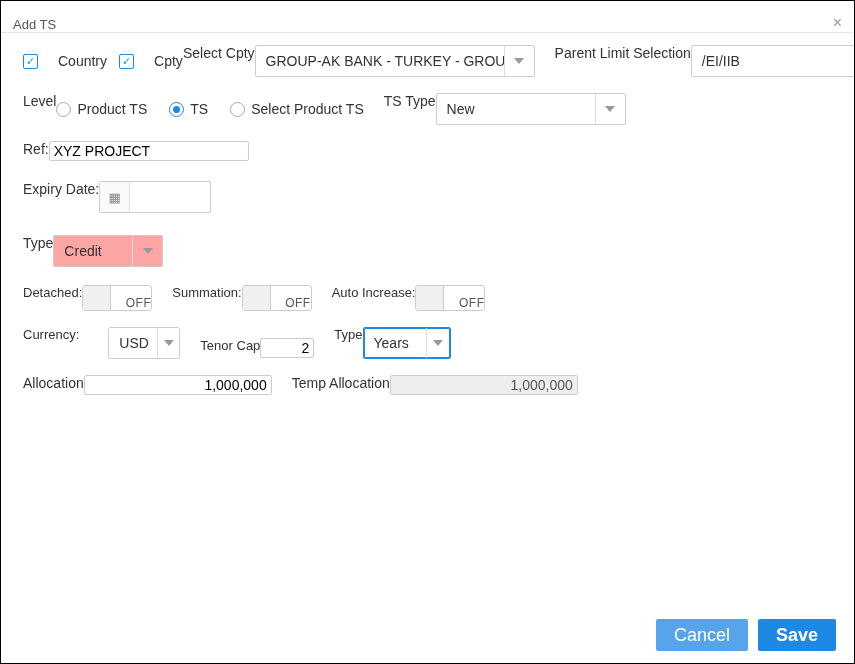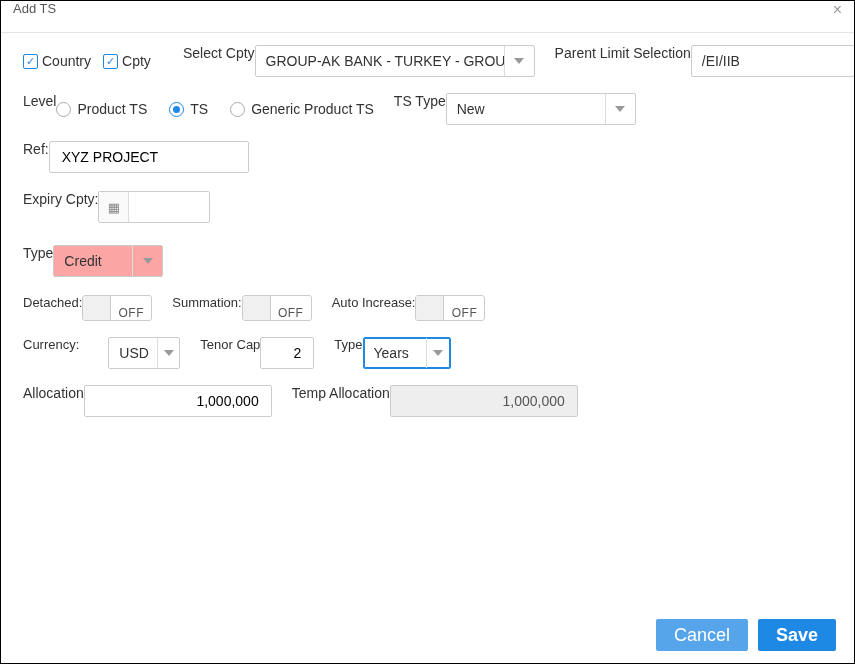--- a/index.html
+++ b/index.html
@@ -14,21 +14,21 @@
     width: 855px;
     height: 664px;
     border: 1px solid #000;
     display: flex;
     flex-direction: column;
     position: relative;
   }
   .header {
     height: 32px;
     display: flex;
-    align-items: flex-start;
+    align-items: flex-end;
     justify-content: space-between;
     padding: 0 12px;
     border-bottom: 1px solid #e5e5e5;
     font-size: 13px;
     color: #555;
   }
   .close-x { color: #999; font-size: 16px; cursor: pointer; }
   .body {
     flex: 1;
     padding: 12px 22px 12px 22px;
@@ -51,31 +51,31 @@
   .combo .arrow {
     width: 30px; height: 100%;
     border-left: 1px solid #ddd;
     display: flex; align-items: center; justify-content: center;
     color: #999;
   }
   .combo.gray { background: #fca5a5; }
   .combo.focus { border-color: #1e88e5; box-shadow: 0 0 0 1px #1e88e5 inset; }
   
   .input {
-    height: 32px;
+    height: 20px;
     border: 1px solid #ccc;
     border-radius: 2px;
-    padding: 0 12px;
+    padding: 0 4px;
     font-size: 14px;
     background: #fff;
   }
   .input.right { text-align: right; }
   .input.ro { background: #eee; color: #555; }
   
-  .chk-wrap { display: inline-flex; align-items: center; gap: 4px; height: 32px; }
+  .chk-wrap { display: inline-flex; align-items: center; gap: 20px; height: 32px; }
   .chk {
     width: 15px; height: 15px;
     border: 1px solid #1e88e5; border-radius: 2px;
     display: inline-flex; align-items: center; justify-content: center;
     color: #1e88e5; font-size: 11px; line-height: 1;
   }
   
   .radio-wrap { display: inline-flex; align-items: center; gap: 6px; height: 32px; }
   .radio {
     width: 15px; height: 15px;
@@ -89,21 +89,21 @@
     width: 70px; height: 26px;
     border: 1px solid #ccc; border-radius: 3px;
     display: inline-flex; align-items: center; overflow: hidden;
     font-size: 12px; letter-spacing: .5px; color: #555;
     background: #fff;
   }
   .toggle .knob {
     width: 28px; height: 100%;
     background: #f0f0f0; border-right: 1px solid #ccc;
   }
-  .toggle .t-lbl { flex:1; text-align: center; margin-top: 10px; }
+  .toggle .t-lbl { flex:1; text-align: right; margin-top: 10px; }
   
   .date {
     display: inline-flex; height: 32px; border: 1px solid #ccc; border-radius: 2px; overflow: hidden;
   }
   .date .cal {
     width: 30px; display:flex; align-items:center; justify-content:center;
     border-right: 1px solid #ddd; background:#fafafa; color:#888;
   }
   .date .dval { width: 80px; }
   
@@ -178,40 +178,40 @@
           <label class="radio-wrap">
             <span class="radio"></span>
             <span>Product TS</span>
           </label>
           <label class="radio-wrap">
             <span class="radio sel"></span>
             <span>TS</span>
           </label>
           <label class="radio-wrap">
             <span class="radio"></span>
-            <span>Generic Product TS</span>
+            <span>Select Product TS</span>
           </label>
         </div>
       </div>
       <div class="col">
         <span class="lbl">TS Type</span>
         <div class="combo" style="width:190px;">
           <span class="text">New</span>
           <span class="arrow chev"></span>
         </div>
       </div>
     </div>
 
     <div class="col" style="margin-bottom:18px;">
       <span class="lbl">Ref:</span>
       <input class="input" style="width: 200px;" value="XYZ PROJECT">
     </div>
 
     <div class="col" style="margin-bottom:22px;">
-      <span class="lbl">Expiry Cpty:</span>
+      <span class="lbl">Expiry Date:</span>
       <div class="date">
         <span class="cal cal-ico"></span>
         <span class="dval"></span>
       </div>
     </div>
 
     <div class="col" style="margin-bottom:18px;">
       <span class="lbl">Type</span>
       <div class="combo gray" style="width:110px;">
         <span class="text">Credit</span>

